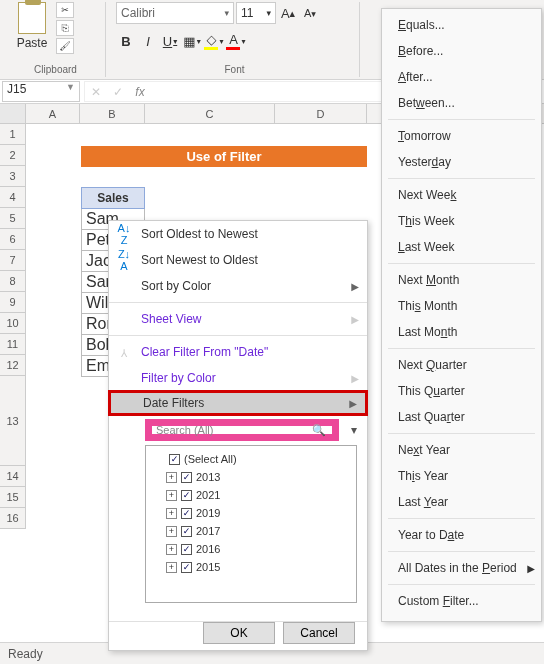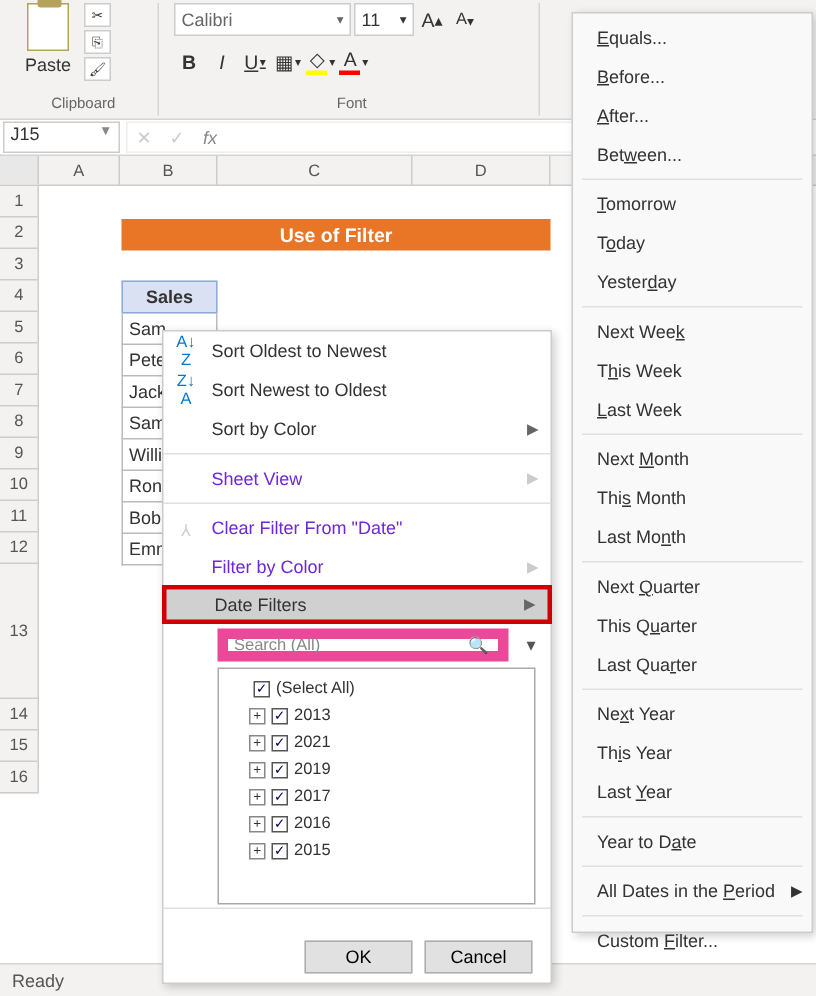--- a/index.html
+++ b/index.html
@@ -40,21 +40,21 @@
 .sel-all { width: 26px; background: #e8e8e8; border-right: 1px solid #ccc; }
 .ch { text-align: center; font-size: 11px; color: #555; border-right: 1px solid #ccc; height: 20px; line-height: 20px; }
 .ch.A { width: 54px; } .ch.B { width: 65px; } .ch.C { width: 130px; } .ch.D { width: 92px; }
 .grid-body { display: flex; }
 .row-headers { width: 26px; background: #f3f2f1; border-right: 1px solid #ccc; }
 .rh { height: 21px; text-align: center; font-size: 11px; color: #555; border-bottom: 1px solid #ccc; line-height:21px;}
 .rh.tall { height: 90px; line-height: 90px; }
 .cells { position: relative; flex: 1; }
 .title-bar { position: absolute; left: 55px; top: 22px; width: 286px; height: 21px; background: #e97627; color: #fff; font-weight: bold; text-align: center; line-height: 21px; font-size: 13px; }
 .hdr-cell { position: absolute; left: 55px; top: 63px; width: 64px; height: 22px; background: #d9e1f2; border: 1px solid #8ea9db; font-weight: bold; text-align: center; line-height: 20px; }
-.name-cell { position: absolute; left: 55px; width: 64px; height: 21px; border-left:1px solid #bbb; border-right:1px solid #bbb; border-bottom: 1px solid #bbb; padding: 0 4px; line-height: 20px; font-size: 12px; }
+.name-cell { position: absolute; left: 55px; width: 64px; height: 21px; border-left:1px solid #bbb; border-right:1px solid #bbb; border-bottom: 1px solid #bbb; padding: 0 4px; line-height: 20px; font-size: 16px; }
 
 
 .menu1 { position: absolute; left: 108px; top: 220px; width: 260px; background: #fff; border: 1px solid #ccc; box-shadow: 2px 2px 6px rgba(0,0,0,.2); padding-bottom: 6px; z-index: 10; }
 .menu1-item { height: 26px; display: flex; align-items: center; padding: 0 8px 0 6px; font-size: 12px; gap: 8px; }
 .menu1-item.sep { border-top: 1px solid #e0e0e0; height: 0; margin: 3px 0; }
 .menu1-icon { width: 18px; text-align: center; color: #0078d4; font-size: 11px; }
 .menu1-label { flex: 1; }
 .menu1-label.dis { color: #6d28d9; }
 .menu1-arrow { color: #666; font-size: 10px; }
 .menu1-item.highlighted { background: #d0d0d0; border: 3px solid #d00000; margin: -1px; }
@@ -62,21 +62,21 @@
 .search-box { margin: 4px 10px 4px 36px; height: 22px; border: 7px solid #ec4899; display: flex; align-items: center; padding: 0 4px; color: #888; font-size: 11px; }
 .search-box .mag { margin-left: auto; padding-right:2px;}
 .search-chev { padding-left: 2px; color:#555;}
 
 .tree { margin: 0 10px 0 36px; border: 1px solid #aaa; padding: 4px; height: 158px; }
 .tree-item { display: flex; align-items: center; gap: 4px; font-size: 11px; height: 18px; }
 .tree-exp { width: 11px; height: 11px; border: 1px solid #888; font-size: 9px; line-height: 9px; text-align: center; }
 .tree-chk { width: 11px; height: 11px; border: 1px solid #555; font-size: 9px; line-height: 9px; text-align: center; background: #fff; color: #005; }
 .tree-item.child { padding-left: 16px; }
 
-.menu1-footer { display: flex; justify-content: flex-end; gap: 8px; padding: 21px 12px 0; border-top: 1px solid #e0e0e0; margin-top: 2px;}
+.menu1-footer { display: flex; justify-content: flex-end; gap: 8px; padding: 0 12px 0; border-top: 1px solid #e0e0e0; margin-top: 18px;}
 .btn { width: 72px; height: 22px; border: 1px solid #adadad; background: #e1e1e1; font-size: 12px; }
 
 
 .menu2 { position: absolute; left: 381px; top: 8px; width: 161px; height: 614px; background: #f9f9f9; border: 1px solid #ccc; box-shadow: 2px 2px 6px rgba(0,0,0,.2); z-index: 20; padding: 3px 0; }
 .menu2-item { height: 26px; display: flex; align-items: center; padding: 0 6px 0 16px; font-size: 12px; }
 .menu2-sep { border-top: 1px solid #e0e0e0; margin: 3px 6px; }
 .menu2-arrow { margin-left: auto; font-size: 10px; }
 
 
 .status-bar { position: absolute; bottom: 0; left: 0; right: 0; height: 22px; background: #f3f2f1; border-top: 1px solid #d4d4d4; padding: 0 8px; display: flex; align-items: center; color: #555; }
@@ -289,23 +289,20 @@
       <span><u class="h">A</u>fter...</span>
     </div>
   <div class="menu2-item">
       <span>Bet<u class="h">w</u>een...</span>
     </div>
   <div class="menu2-sep"></div>
   <div class="menu2-item">
       <span><u class="h">T</u>omorrow</span>
     </div>
   <div class="menu2-item">
-      <span>T<u class="h">o</u>day</span>
-    </div>
-  <div class="menu2-item">
       <span>Yester<u class="h">d</u>ay</span>
     </div>
   <div class="menu2-sep"></div>
   <div class="menu2-item">
       <span>Next Wee<u class="h">k</u></span>
     </div>
   <div class="menu2-item">
       <span>T<u class="h">h</u>is Week</span>
     </div>
   <div class="menu2-item">

